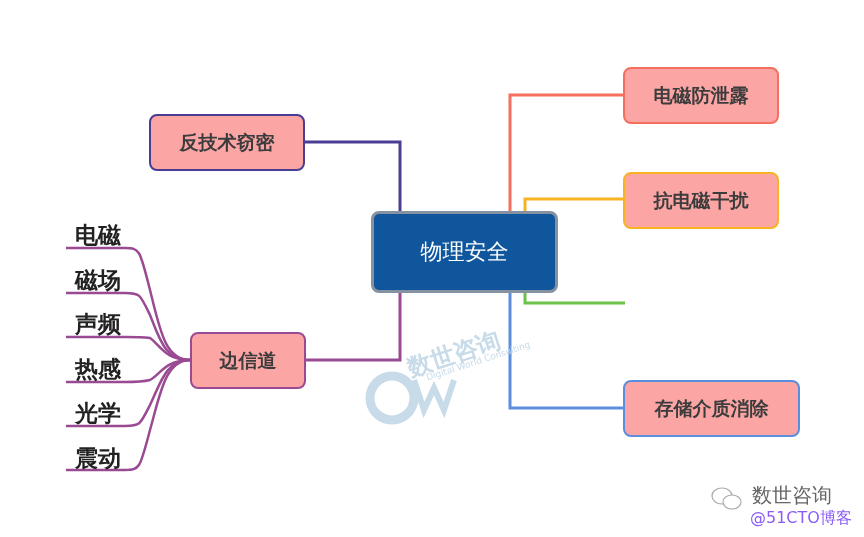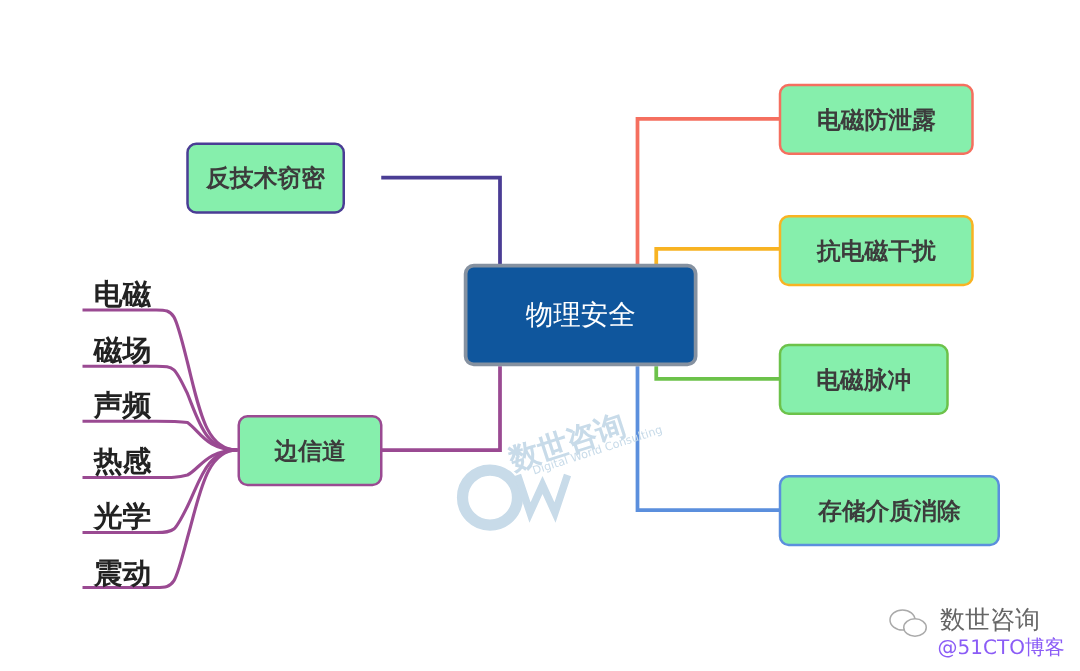--- a/index.html
+++ b/index.html
@@ -1,20 +1,20 @@
 <!DOCTYPE html>
 <html><head>
 <meta charset="utf-8">
 <style>
   html, body { margin:0; padding:0; background:#ffffff; }
   #canvas { position:relative; width:864px; height:537px; overflow:hidden; background:#fff;
     font-family:"DejaVu Sans","Liberation Sans",sans-serif; }
   svg.lines { position:absolute; left:0; top:0; }
   .node { position:absolute; box-sizing:border-box; display:flex; align-items:center; justify-content:center;
-    background:#86efac; border-radius:8px; border:2px solid; font-size:19px; font-weight:bold; color:#3c3c3c; }
+    background:#fca5a5; border-radius:8px; border:2px solid; font-size:19px; font-weight:bold; color:#3c3c3c; }
   .central { position:absolute; box-sizing:border-box; display:flex; align-items:center; justify-content:center;
     background:#0f569d; border:3px solid #8591a0; border-radius:8px; color:#fff; font-size:22px; font-weight:normal; }
   .leaf { position:absolute; font-size:23px; font-weight:bold; color:#222; }
   .wm { position:absolute; color:#c8dbe9; }
   .footer { position:absolute; color:#555; }
 </style>
 </head>
 <body>
 
 <div id="canvas">
@@ -46,43 +46,40 @@
       <path d="M52,50 L62,80 L72,58 L82,80 L92,50" fill="none" stroke="#c8dbe9" stroke-width="6"></path>
     </svg>
     <div style="position:absolute;left:44px;top:8px;font-size:24px;transform:rotate(-18deg);font-weight:bold;">数世咨询</div>
     <div style="position:absolute;left:62px;top:26px;font-size:9px;transform:rotate(-18deg);white-space:nowrap;">Digital World Consulting</div>
   </div>
 
   <div class="central" style="left:371px;top:211px;width:187px;height:82px;">
     <span>物理安全</span>
   </div>
 
-  <div class="node" style="left:149px;top:114px;width:127px;height:57px;border-color:#4a3d94;">
+  <div class="node" style="left:149px;top:114px;width:156px;height:57px;border-color:#4a3d94;">
     <span>反技术窃密</span>
   </div>
   <div class="node" style="left:190px;top:332px;width:116px;height:57px;border-color:#9a4a92;">
     <span>边信道</span>
   </div>
 
   <div class="leaf" style="left:75px;top:220px;">电磁</div>
   <div class="leaf" style="left:75px;top:265px;">磁场</div>
   <div class="leaf" style="left:75px;top:309px;">声频</div>
   <div class="leaf" style="left:75px;top:354px;">热感</div>
   <div class="leaf" style="left:75px;top:398px;">光学</div>
   <div class="leaf" style="left:75px;top:443px;">震动</div>
 
   <div class="node" style="left:623px;top:67px;width:156px;height:57px;border-color:#f56f5f;">
     <span>电磁防泄露</span>
   </div>
   <div class="node" style="left:623px;top:172px;width:156px;height:57px;border-color:#f8b322;">
     <span>抗电磁干扰</span>
   </div>
-  <div class="node" style="left:623px;top:275px;width:136px;height:57px;border-color:#6cc24a;">
-    <span>电磁脉冲</span>
-  </div>
   <div class="node" style="left:623px;top:380px;width:177px;height:57px;border-color:#5b8fdd;">
     <span>存储介质消除</span>
   </div>
 
   <div class="footer" style="left:710px;top:482px;width:150px;height:50px;">
     <svg width="34" height="26" style="position:absolute;left:0;top:4px;">
       <ellipse cx="12" cy="10" rx="10" ry="8" fill="none" stroke="#aaa" stroke-width="1.2"></ellipse>
       <ellipse cx="22" cy="16" rx="9" ry="7" fill="#fff" stroke="#aaa" stroke-width="1.2"></ellipse>
     </svg>
     <div style="position:absolute;left:42px;top:0;font-size:20px;color:#666;">数世咨询</div>

